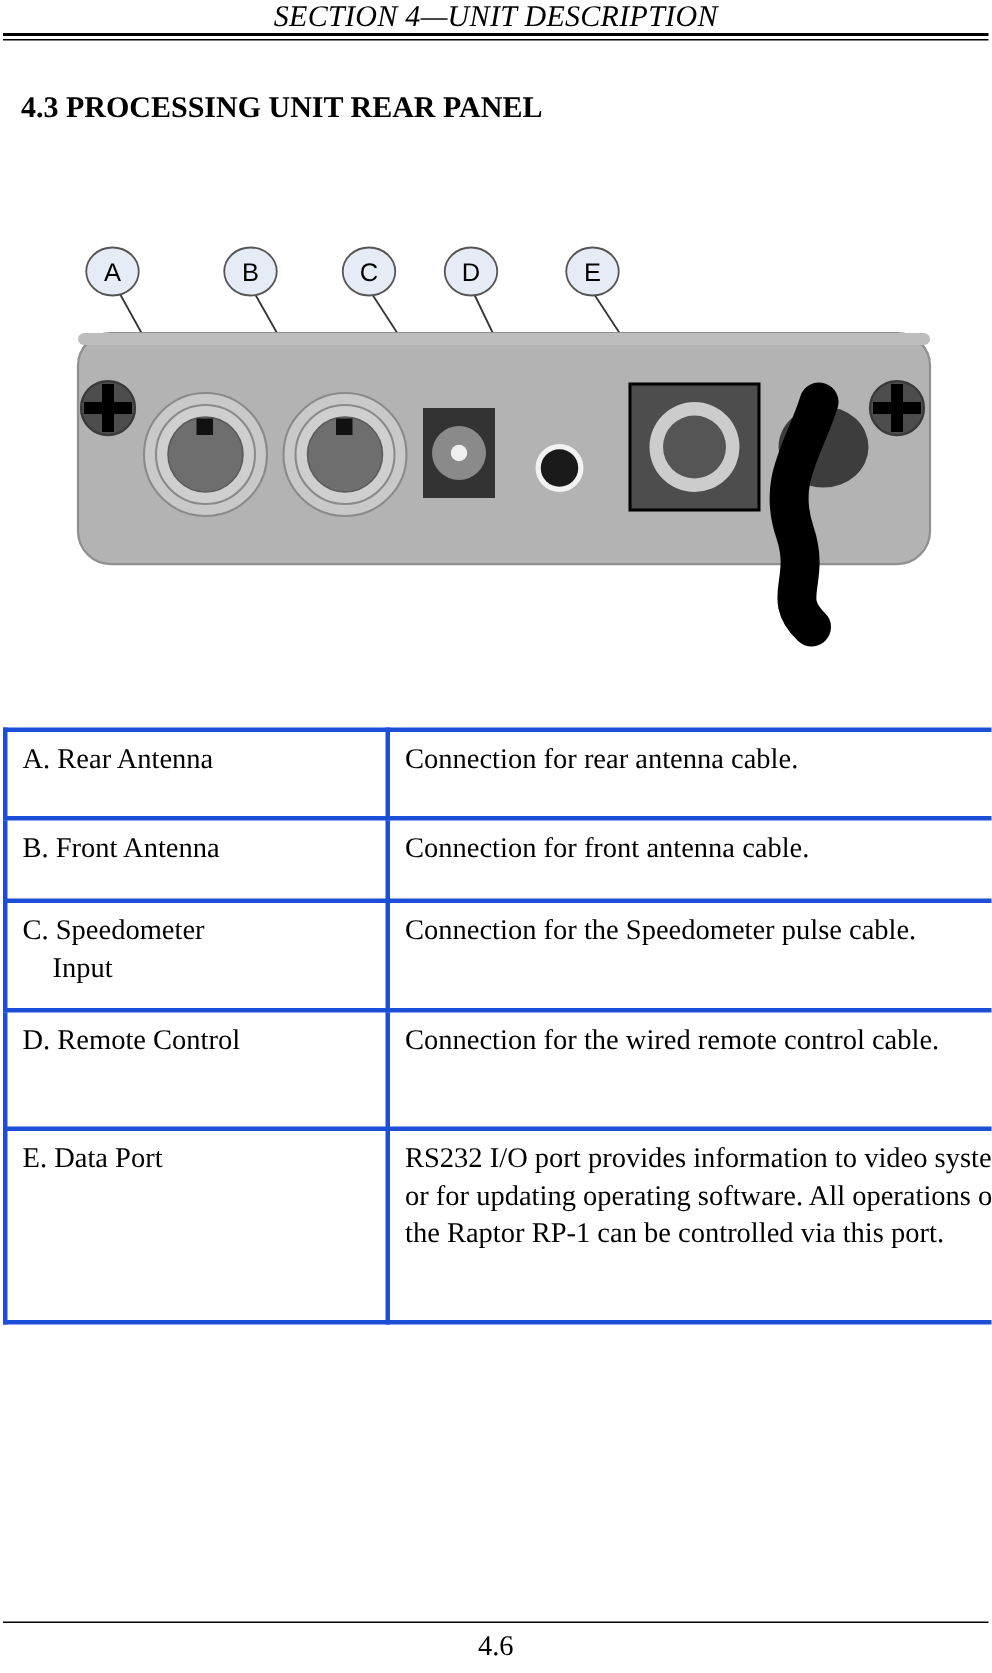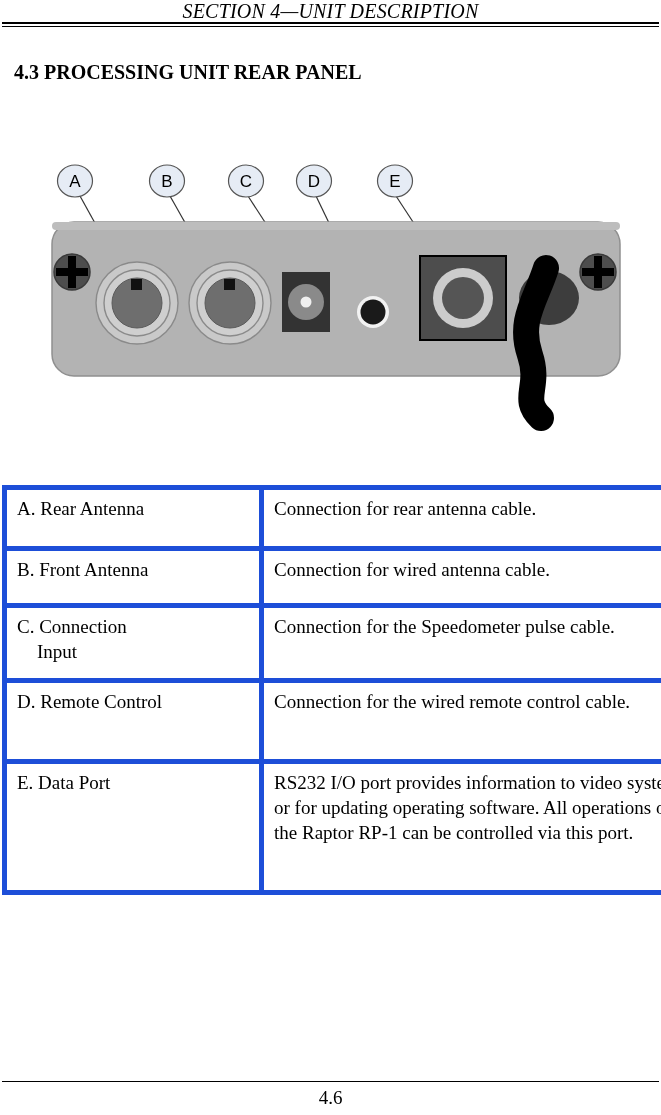--- a/index.html
+++ b/index.html
@@ -82,21 +82,21 @@
   
   .spec-table {
     position: absolute;
     left: 2px;
     top: 485px;
     width: 657px;
     border-collapse: collapse;
     table-layout: fixed;
   }
   .spec-table td {
-    border: 5px solid #1d4ed8;
+    border: 3px solid #1d4ed8;
     vertical-align: top;
     font-size: 19px;
     line-height: 25px;
     padding: 6px 8px 6px 10px;
   }
   .spec-table td.col-item {
     width: 234px;
   }
   .spec-table td.col-desc {
     width: 421px;
@@ -236,26 +236,26 @@
       </td>
       <td class="col-desc">
         <span>Connection for rear antenna cable.</span>
       </td>
     </tr>
     <tr class="row-b">
       <td class="col-item">
         <span>B. Front Antenna</span>
       </td>
       <td class="col-desc">
-        <span>Connection for wired antenna cable.</span>
+        <span>Connection for front antenna cable.</span>
       </td>
     </tr>
     <tr class="row-c">
       <td class="col-item">
-        <span>C. Connection</span>
+        <span>C. Speedometer</span>
         <span class="item-indent">Input</span>
       </td>
       <td class="col-desc">
         <span>Connection for the Speedometer pulse cable.</span>
       </td>
     </tr>
     <tr class="row-d">
       <td class="col-item">
         <span>D. Remote Control</span>
       </td>

